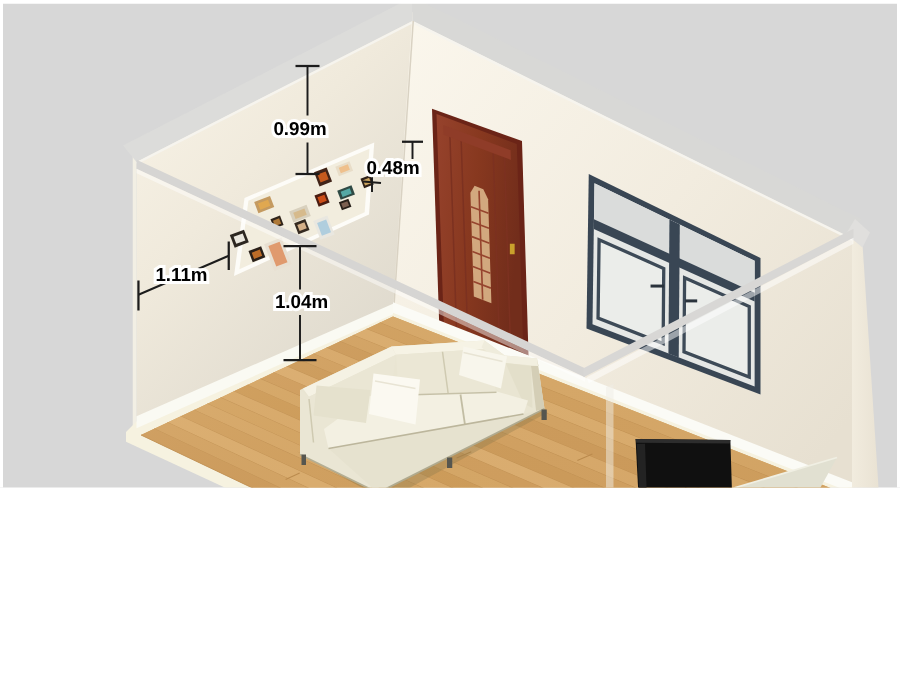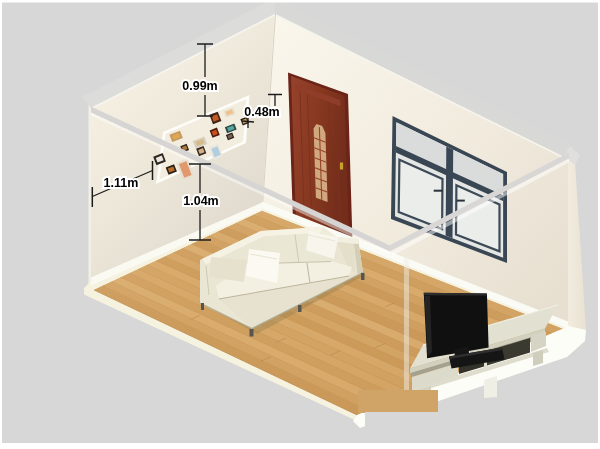--- a/index.html
+++ b/index.html
@@ -1,15 +1,15 @@
 <!DOCTYPE html>
 <html><head><meta charset="utf-8">
 <style>
 html,body{margin:0;padding:0;background:#ffffff;}
-#scene{position:relative;width:600px;height:449px;font-family:"Liberation Sans",sans-serif;}
+#scene{position:relative;width:600px;height:325px;font-family:"Liberation Sans",sans-serif;}
 </style></head>
 <body>
 <div id="scene">
 <svg width="600" height="449" viewBox="0 0 600 449" shape-rendering="auto">
 <defs>
 <linearGradient id="gradL" x1="0" y1="0" x2="0.7" y2="1">
  <stop offset="0" stop-color="#faf5e9"></stop>
           <stop offset="0.45" stop-color="#f0eadc"></stop>
           <stop offset="1" stop-color="#ddd8cc"></stop>
 </linearGradient>

